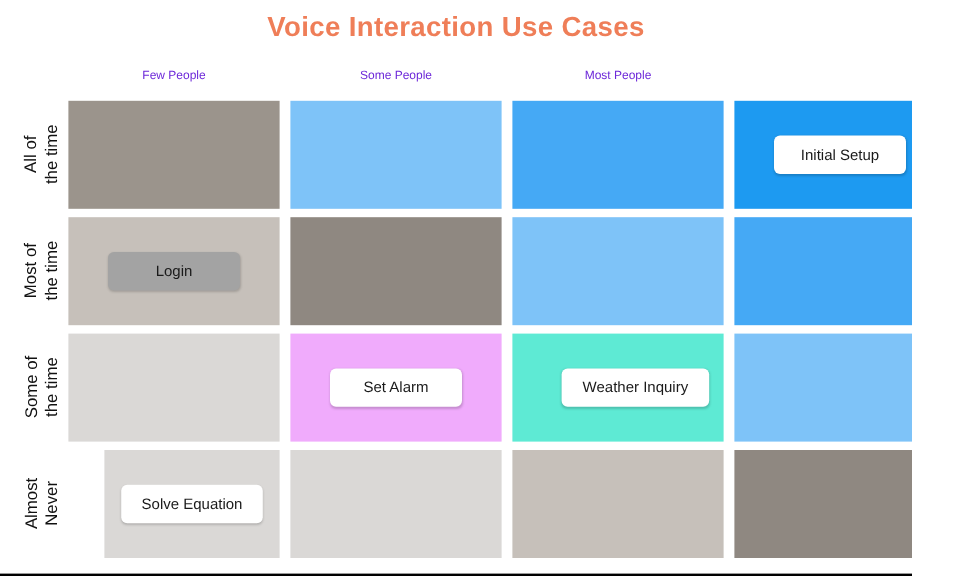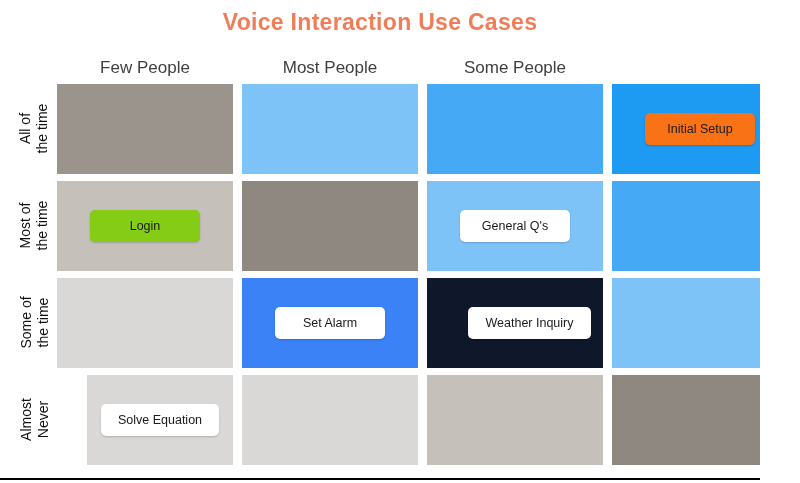--- a/index.html
+++ b/index.html
@@ -28,22 +28,22 @@
   .col-headers {
     position: absolute;
     top: 58px;
     left: 57px;
     display: grid;
     grid-template-columns: repeat(4, 176px);
     column-gap: 9px;
   }
   .col-header {
     text-align: center;
-    font-size: 17px;
-    color: #404040;
+    font-size: 10px;
+    color: #6d28d9;
   }
 
   .row-labels {
     position: absolute;
     top: 84px;
     left: 8px;
     width: 44px;
     display: grid;
     grid-auto-rows: 90px;
     row-gap: 7px;
@@ -103,22 +103,22 @@
     background: #000000;
   }
 </style>
 </head>
 <body>
 
 <div class="page">
   <h1 class="title" style="color: rgb(239, 126, 88);">Voice Interaction Use Cases</h1>
   <div class="col-headers">
       <div class="col-header">Few People</div>
+      <div class="col-header">Some People</div>
       <div class="col-header">Most People</div>
-      <div class="col-header">Some People</div>
     </div>
   <div class="row-labels">
       <div class="row-label">
         <div class="row-label-text">
           <div>All of</div>
           <div>the time</div>
         </div>
       </div>
       <div class="row-label">
         <div class="row-label-text">
@@ -137,35 +137,34 @@
           <div>Almost</div>
           <div>Never</div>
         </div>
       </div>
     </div>
   <div class="grid">
       <div class="cell" style="background: rgb(155, 148, 140);"></div>
       <div class="cell" style="background: rgb(126, 195, 248);"></div>
       <div class="cell" style="background: rgb(69, 169, 245);"></div>
       <div class="cell" style="background: rgb(29, 154, 241);">
-        <div class="tag" style="background: #f97316; color: rgb(26, 26, 26);">Initial Setup</div>
+        <div class="tag" style="background: #ffffff; color: rgb(26, 26, 26);">Initial Setup</div>
       </div>
       <div class="cell" style="background: rgb(198, 192, 186);">
-        <div class="tag" style="background: #84cc16; color: rgb(26, 26, 26);">Login</div>
+        <div class="tag" style="background: #a3a3a3; color: rgb(26, 26, 26);">Login</div>
       </div>
       <div class="cell" style="background: rgb(143, 136, 129);"></div>
       <div class="cell" style="background: rgb(126, 195, 248);">
-        <div class="tag" style="background: rgb(255, 255, 255); color: rgb(26, 26, 26);">General Q's</div>
       </div>
       <div class="cell" style="background: rgb(69, 169, 245);"></div>
       <div class="cell" style="background: rgb(218, 216, 214);"></div>
-      <div class="cell" style="background: #3b82f6;">
+      <div class="cell" style="background: #f0abfc;">
         <div class="tag" style="background: rgb(255, 255, 255); color: rgb(26, 26, 26);">Set Alarm</div>
       </div>
-      <div class="cell" style="background: #0f172a; padding-left: 29px;">
+      <div class="cell" style="background: #5eead4; padding-left: 29px;">
         <div class="tag" style="background: rgb(255, 255, 255); color: rgb(26, 26, 26);">Weather Inquiry</div>
       </div>
       <div class="cell" style="background: rgb(126, 195, 248);"></div>
       <div class="cell" style="background: rgb(218, 216, 214); margin-left: 30px;">
         <div class="tag" style="background: rgb(255, 255, 255); color: rgb(26, 26, 26);">Solve Equation</div>
       </div>
       <div class="cell" style="background: rgb(218, 216, 214);"></div>
       <div class="cell" style="background: rgb(198, 192, 186);"></div>
       <div class="cell" style="background: rgb(143, 136, 129);"></div>
     </div>

